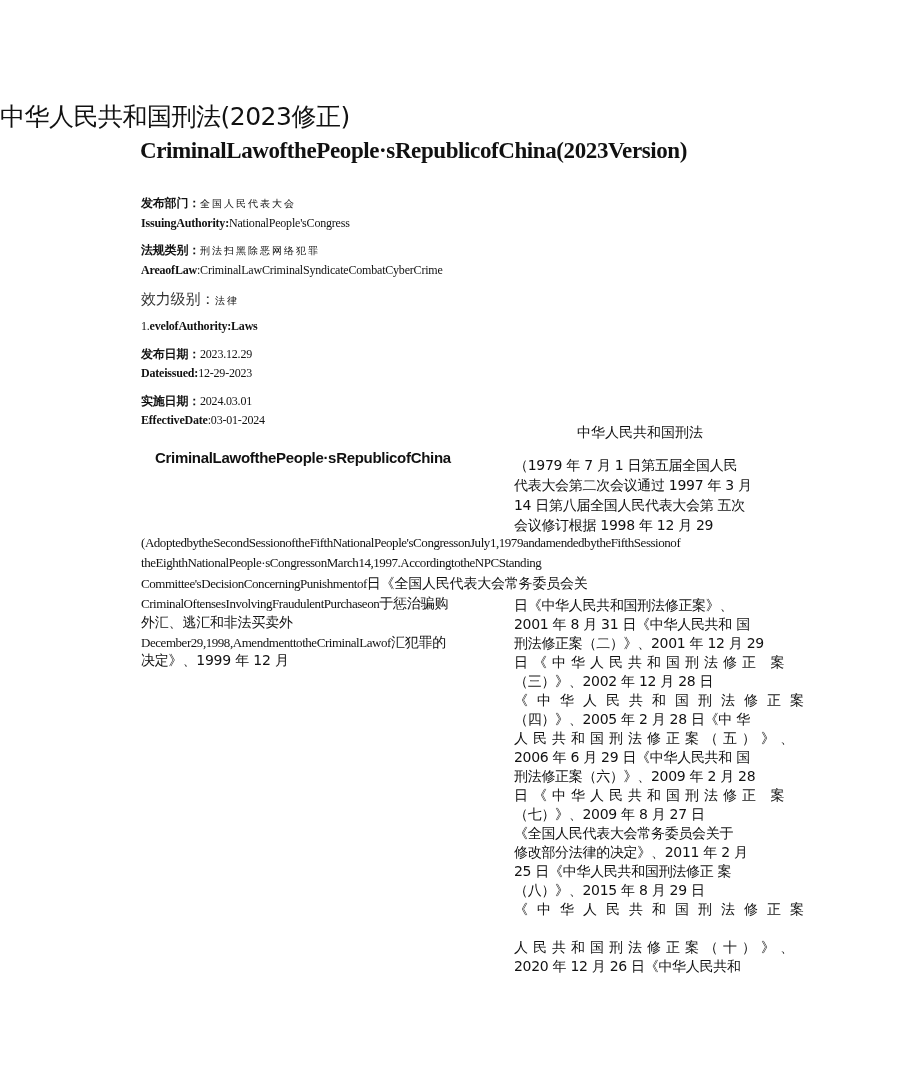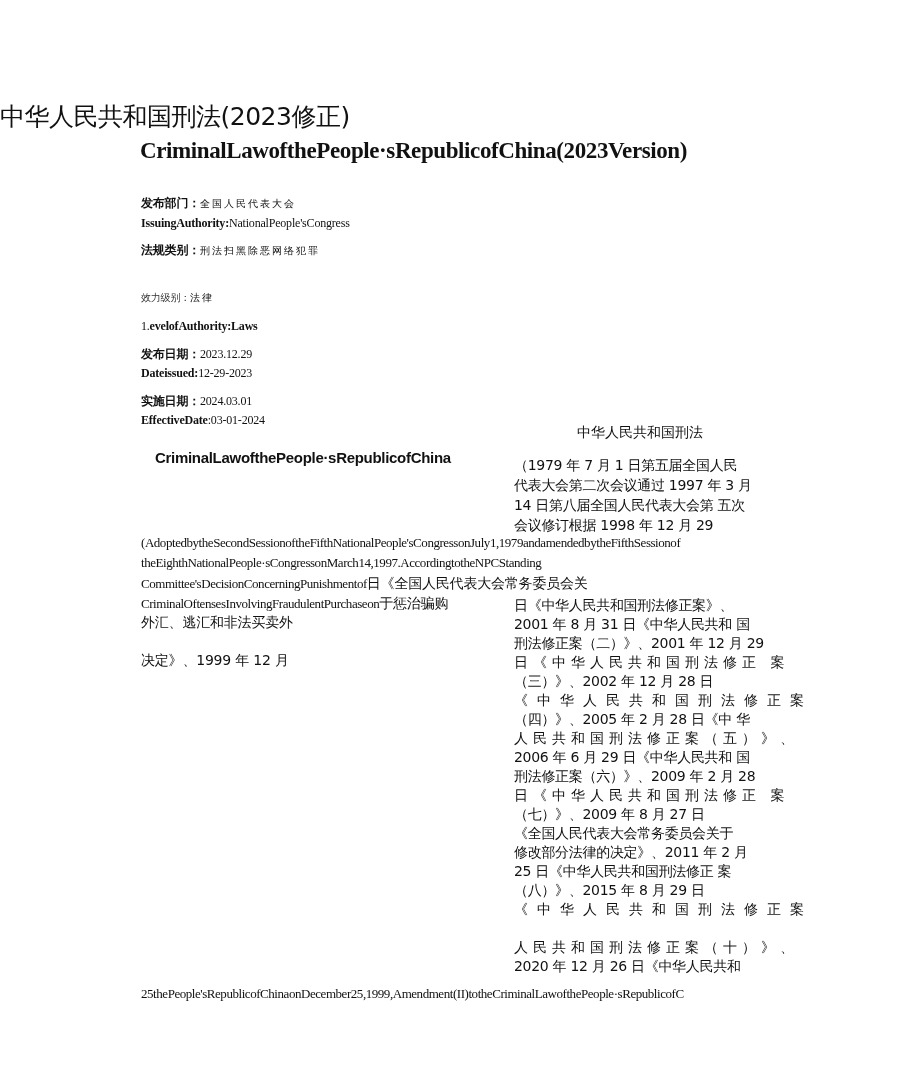--- a/index.html
+++ b/index.html
@@ -40,21 +40,21 @@
 
     .meta {
       left: 141px;
       font-family: "Liberation Serif", serif;
       font-size: 12px;
       letter-spacing: -0.2px;
     }
     .meta .lbl-cn { font-family: "DejaVu Sans", sans-serif; font-weight: bold; font-size: 12px; }
     .meta .val-cn { font-family: "DejaVu Serif", serif; font-size: 10px; letter-spacing: 2px; }
     .meta .lbl-en { font-weight: bold; }
-    .meta .lbl-plain { font-family: Liberation Sans, sans-serif; font-size: 10px; color: #333; margin-top: 42px; }
+    .meta .lbl-plain { font-family: Liberation Sans, sans-serif; font-size: 15px; color: #333; margin-top: 42px; }
 
     .left-heading {
       left: 155px; top: 449px;
       font-family: "Liberation Sans", sans-serif;
       font-weight: bold;
       font-size: 15px;
       letter-spacing: -0.3px;
     }
 
     .right-heading {
@@ -107,20 +107,23 @@
   <div class="abs meta" style="top:195px;">
     <span class="lbl-cn">发布部门：</span><span class="val-cn">全国人民代表大会</span>
   </div>
   <div class="abs meta" style="top:216px;">
     <span class="lbl-en">IssuingAuthority:</span><span>NationalPeople'sCongress</span>
   </div>
 
   <div class="abs meta" style="top:242px;">
     <span class="lbl-cn">法规类别：</span><span class="val-cn">刑法扫黑除恶网络犯罪</span>
   </div>
+  <div class="abs meta" style="top:263px;">
+    <span class="lbl-en">AreaofLaw</span><span>:CriminalLawCriminalSyndicateCombatCyberCrime</span>
+  </div>
 
   <div class="abs meta" style="top:290px;">
     <span class="lbl-plain">效力级别：</span><span class="val-cn">法律</span>
   </div>
   <div class="abs meta" style="top:319px;">
     <span>1.</span><span class="lbl-en">evelofAuthority:Laws</span>
   </div>
 
   <div class="abs meta" style="top:346px;">
     <span class="lbl-cn">发布日期：</span><span>2023.12.29</span>
@@ -149,20 +152,23 @@
   <div class="abs wide" style="top:575px;">
     <span>Committee'sDecisionConcerningPunishmentof</span><span class="cn">日《全国人民代表大会常务委员会关</span>
   </div>
 
   <div class="abs lcol" style="top:595px;">
     <span>CriminalOftensesInvolvingFraudulentPurchaseon</span><span class="cn">于惩治骗购</span>
   </div>
   <div class="abs lcol" style="top:614px;">
     <span class="cn">外汇、逃汇和非法买卖外</span>
   </div>
+  <div class="abs lcol" style="top:634px;">
+    <span>December29,1998,AmendmenttotheCriminalLawof</span><span class="cn">汇犯罪的</span>
+  </div>
   <div class="abs lcol" style="top:652px;">
     <span class="cn">决定》、1999 年 12 月</span>
   </div>
 
   <div class="abs rcol" style="top:596px;">日《中华人民共和国刑法修正案》、</div>
   <div class="abs rcol" style="top:615px;">2001 年 8 月 31 日《中华人民共和  国</div>
   <div class="abs rcol" style="top:634px;">刑法修正案（二）》、2001 年 12 月 29</div>
   <div class="abs rcol spread" style="top:653px;">日《中华人民共和国刑法修正  案</div>
   <div class="abs rcol" style="top:672px;">（三）》、2002 年 12 月 28 日</div>
   <div class="abs rcol spread2" style="top:691px;">《中华人民共和国刑法修正案</div>
@@ -173,15 +179,14 @@
   <div class="abs rcol spread" style="top:786px;">日《中华人民共和国刑法修正  案</div>
   <div class="abs rcol" style="top:805px;">（七）》、2009 年 8 月 27 日</div>
   <div class="abs rcol" style="top:824px;">《全国人民代表大会常务委员会关于</div>
   <div class="abs rcol" style="top:843px;">修改部分法律的决定》、2011 年 2 月</div>
   <div class="abs rcol" style="top:862px;">25 日《中华人民共和国刑法修正  案</div>
   <div class="abs rcol" style="top:881px;">（八）》、2015 年 8 月 29 日</div>
   <div class="abs rcol spread2" style="top:900px;">《中华人民共和国刑法修正案</div>
   <div class="abs rcol spread" style="top:938px;">人民共和国刑法修正案（十）》、</div>
   <div class="abs rcol" style="top:957px;">2020 年 12 月 26 日《中华人民共和</div>
 
-  <div class="abs bottom-line">25thePeople'sRepublicofChinaonDecember25,1999,Amendment(II)totheCriminalLawofthePeople·sRepublicofC</div>
 
 </div>
 
 </body></html>

